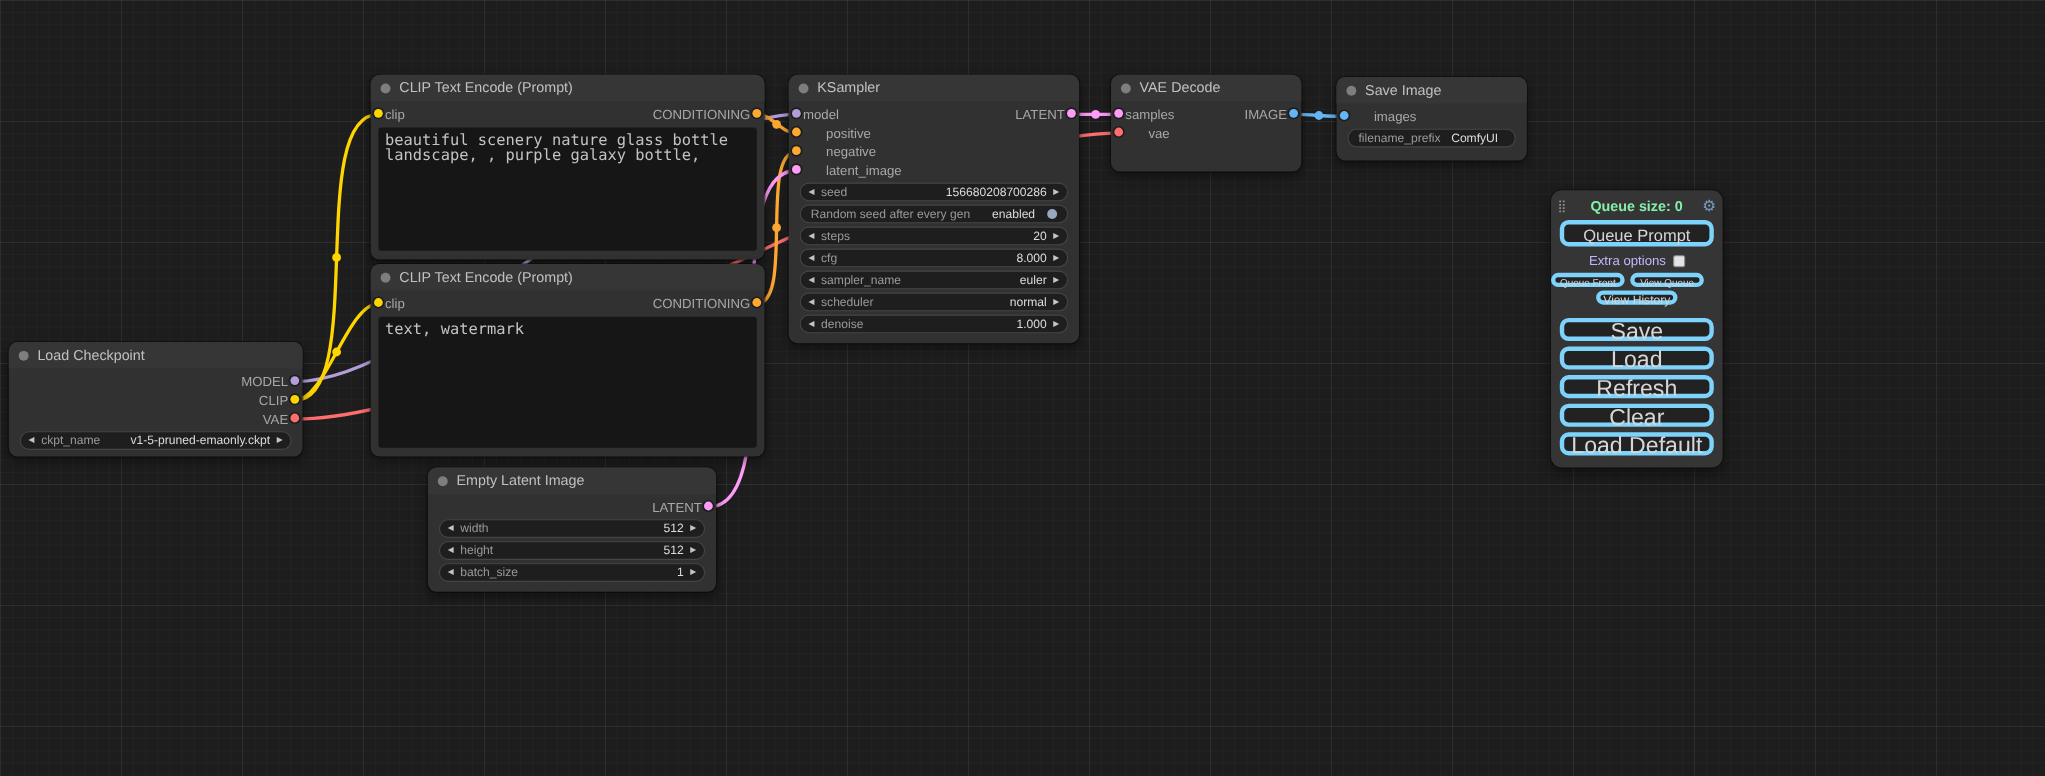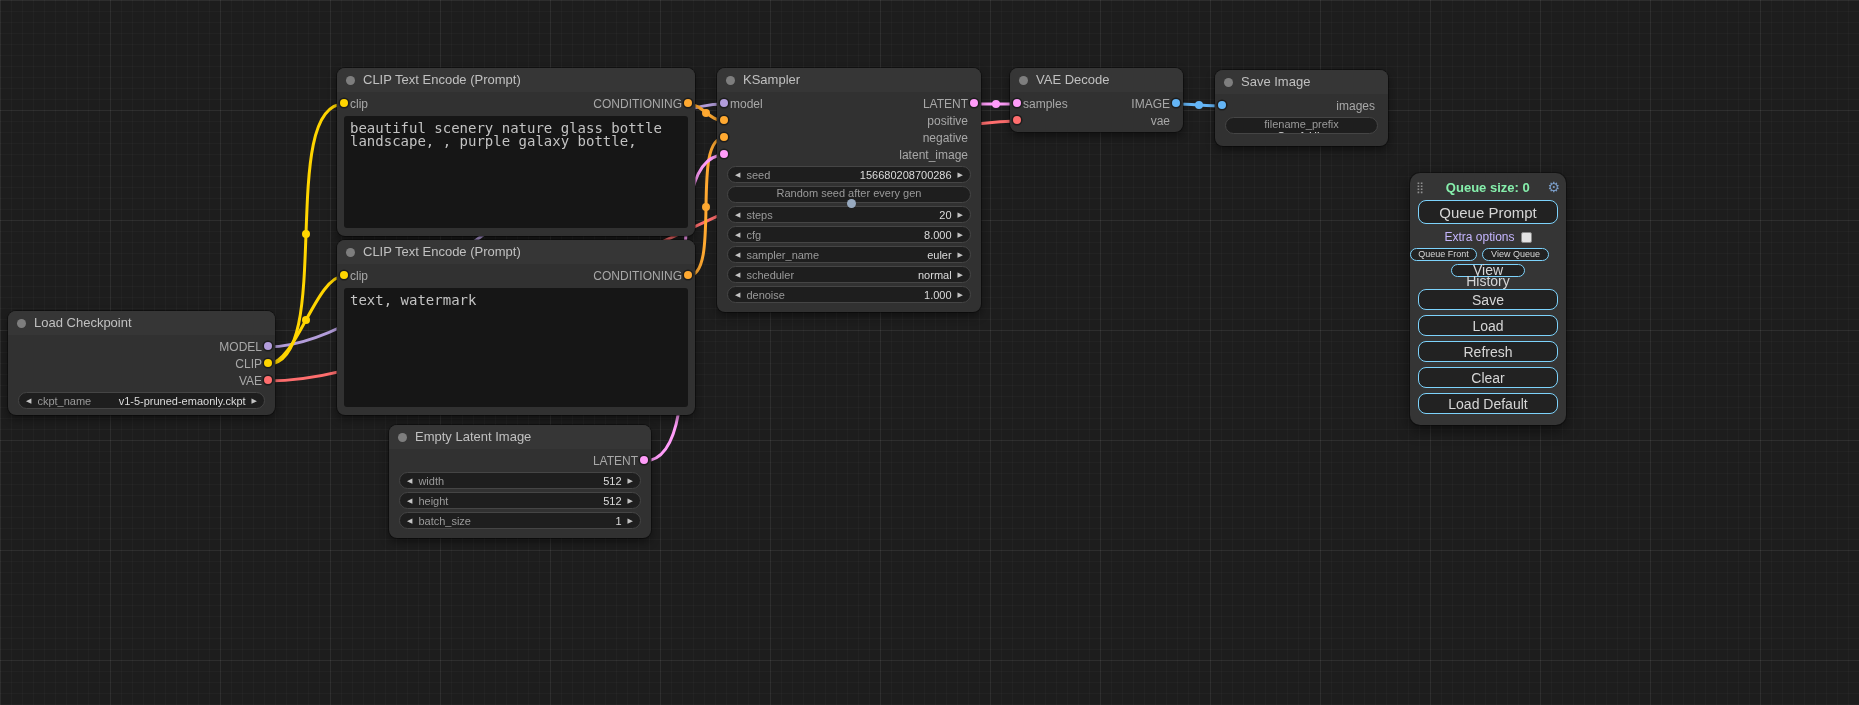--- a/index.html
+++ b/index.html
@@ -38,21 +38,21 @@
   .title-dot {
     position:absolute; left:9px; top:8px;
     width:9px; height:9px; border-radius:50%;
     background:#7e7e7e;
   }
   .srow {
     position:relative; height:17px;
     display:flex; align-items:center; justify-content:space-between;
     padding:0 13px; font-size:12px; color:#a8a8a8; white-space:nowrap;
   }
-  .srow.in  { justify-content:flex-end;padding-left:34px; }
+  .srow.in  { justify-content:flex-start;padding-left:34px; }
   .srow.out { justify-content:flex-end; }
   .slot-dot {
     position:absolute; width:8px; height:8px; border-radius:50%; top:4px;
     box-shadow:0 0 0 1.5px rgba(18,18,18,0.65);
   }
   .slot-dot.in  { left:3px; }
   .slot-dot.out { right:3px; }
   .c-model  { background:#B39DDB; }
   .c-clip   { background:#FFD500; }
   .c-vae    { background:#FF6E6E; }
@@ -63,21 +63,21 @@
   .widget {
     height:17px; margin:3px 10px 0;
     background:#1e1e1e; border:1px solid #454545; border-radius:9px;
     display:flex; align-items:center;
     padding:0 7px; font-size:11px; color:#9a9a9a; white-space:nowrap;
     cursor:pointer;
   }
   .widget .arrow { font-size:7px; color:#c4c4c4; line-height:1; }
   .widget .wlabel { margin-left:6px; }
   .widget .wvalue { flex:1; text-align:right; margin-right:6px; color:#dcdcdc; overflow:hidden; }
-  .widget.no-arrows { padding:0 9px;flex-direction:column; }
+  .widget.no-arrows { padding:0 9px; }
   .widget.no-arrows .wlabel { margin-left:0; }
   .toggle-dot { width:9px; height:9px; border-radius:50%; background:#97a9bf; margin-left:5px; flex:none; }
 
   .prompt-text {
     position:absolute; left:7px; right:7px; top:48px; bottom:8px;
     background:#161616; border-radius:3px;
     color:#c3c3c3; font-family:"DejaVu Sans Mono", monospace;
     font-size:14px; line-height:13px;
     padding:6px 6px;
     white-space:pre-wrap; word-break:break-word;
@@ -94,38 +94,38 @@
     position:absolute; top:5px; left:6px; right:6px; height:18px;
     display:flex; align-items:center;
   }
   .drag-handle { color:#8f8f8f; font-size:11px; margin-right:4px; cursor:grab; }
   .queue-size { flex:1; text-align:center; font-size:13px; color:#86efac;font-weight:bold; }
   .gear { color:#7a9cc6; font-size:14px; cursor:pointer; }
 
   .btn {
     display:block; position:absolute;
     background:#222222; color:#d6d6d6;
-    border:1px solid #7dd3fc; border-radius:8px;
+    border:4px solid #7dd3fc; border-radius:8px;
     text-align:center; cursor:pointer;
     font-family:inherit;
   }
   .btn-queue { left:8px; top:27px; width:140px; height:24px; font-size:15px; line-height:21px; }
   .extra-options {
     position:absolute; top:57px; left:0; right:0; height:14px;
     display:flex; align-items:center; justify-content:center; gap:6px;
     font-size:12px; color:#c4b5fd;
   }
   .checkbox { width:11px; height:11px; background:#e3e3e3; border:1px solid #8a8a8a; border-radius:2px; cursor:pointer; }
   .small-row {
     position:absolute; top:75px; left:0; right:0;
     display:flex; justify-content:flex-start; gap:5px;
   }
   .btn-small { position:static; width:67px; height:13px; font-size:9px; line-height:11px; border-radius:7px; padding:0; }
-  .btn-history { top:91px; left:50%; transform:translateX(-50%); width:74px; height:13px; font-size:14px; line-height:11px; border-radius:7px; }
-  .btn-big { left:8px; width:140px; height:21px; font-size:14px; line-height:18px; }
+  .btn-history { top:91px; left:50%; transform:translateX(-50%); width:74px; height:13px; font-size:11px; line-height:11px; border-radius:7px; }
+  .btn-big { left:8px; width:140px; height:21px; font-size:21px; line-height:18px; }
 </style>
 </head>
 <body>
 
 <svg class="links" width="1859" height="705" viewBox="0 0 1859 705">
   <path d="M268,347 C395,347 597,104 724,104" stroke="#B39DDB"></path>
   <path d="M268,364 C335,364 277,104 344,104" stroke="#FFD500"></path>
   <path d="M268,364 C296,364 316,276 344,276" stroke="#FFD500"></path>
   <path d="M268,381 C464,381 821,121 1017,121" stroke="#FF6E6E"></path>
   <path d="M688,104 C702,104 710,121 724,121" stroke="#FFA931"></path>
@@ -285,21 +285,21 @@
     <span class="arrow">▶</span>
   </div>
   <div class="widget">
     <span class="arrow">◀</span>
     <span class="wlabel">denoise</span>
     <span class="wvalue">1.000</span>
     <span class="arrow">▶</span>
   </div>
 </div>
 
-<div class="node" style="left:1010px;top:68px;width:173px;height:64px;">
+<div class="node" style="left:1010px;top:68px;width:173px;height:88px;">
   <div class="node-title">
     <span class="title-dot"></span>
     <span>VAE Decode</span>
   </div>
   <div class="srow">
     <span class="slot-dot in c-latent"></span>
     <span class="slot-label">samples</span>
     <span class="slot-label">IMAGE</span>
     <span class="slot-dot out c-image"></span>
   </div>

